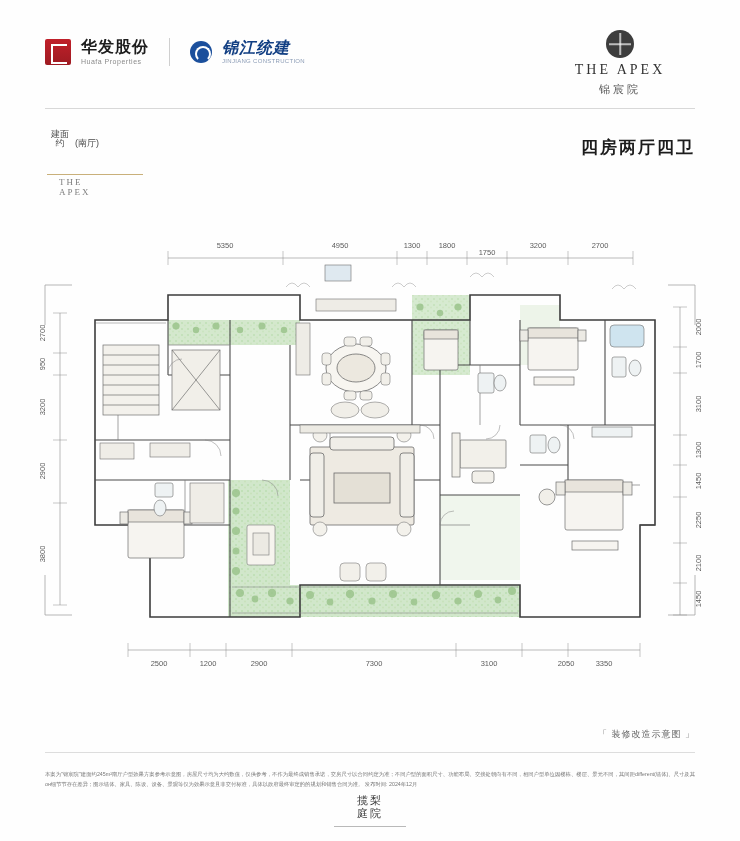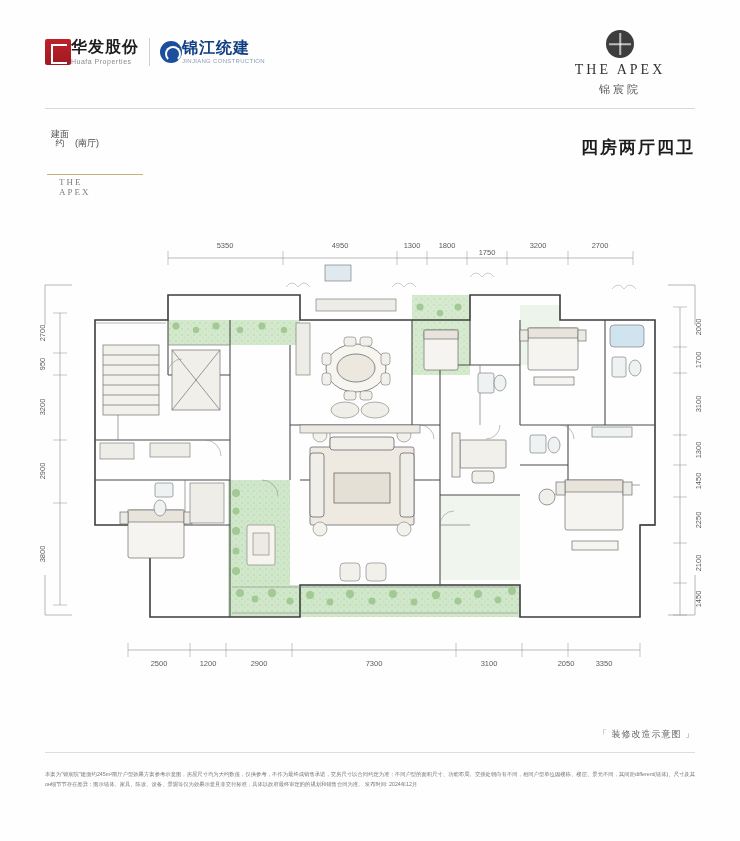--- a/index.html
+++ b/index.html
@@ -25,20 +25,21 @@
   .header {
     position: absolute;
     top: 30px; left: 0; right: 0;
     height: 70px;
   }
   .logo-left {
     position: absolute;
     left: 45px; top: 8px;
     display: flex;
     align-items: center;
+    gap: 10px;
   }
   .logo-mark {
     width: 26px; height: 26px;
     background: linear-gradient(180deg,#c0202a 0%, #9e1b22 100%);
     position: relative;
     border-radius: 2px;
   }
   .logo-mark:after {
     content: "";
     position: absolute;
@@ -80,20 +81,21 @@
     border: 2px solid #fff;
     border-radius: 50%;
     border-bottom-color: transparent;
   }
   .logo-cn2 {
     font-size: 16px;
     font-weight: bold;
     color: #123f83;
     letter-spacing: 1px;
     line-height: 1.05;
+    font-style: italic;
   }
   .logo-en2 {
     font-size: 6px;
     color: #8a9bb5;
     letter-spacing: 0.3px;
     margin-top: 2px;
   }
 
   .logo-right {
     position: absolute;
@@ -656,14 +658,19 @@
     <div class="dim-label dim-v" style="left:698px; top:256px;">1450</div>
     <div class="dim-label dim-v" style="left:698px; top:295px;">2250</div>
     <div class="dim-label dim-v" style="left:698px; top:338px;">2100</div>
     <div class="dim-label dim-v" style="left:698px; top:374px;">1450</div>
   </div>
 
   <div class="note-box">「 装修改造示意图 」</div>
   <div class="hr-bottom"></div>
   <div class="disclaimer">本案为"锦宸院"建面约245m²南厅户型效果方案参考示意图，房屋尺寸均为大约数值，仅供参考，不作为最终成销售承诺，交房尺寸以合同约定为准；不同户型的面积尺寸、功能布局、交接处朝向有不同，相同户型单位因楼栋、楼层、景元不同，其间距different(墙体)、尺寸及其он细节节存在差异；图示墙体、家具、陈设、设备、景观等仅为效果示意且非交付标准，具体以政府最终审定的的规划和销售合同为准。 发布时间: 2024年12月</div>
 
+  <div class="brand-bottom">
+    <div class="bb-text">揽梨</div>
+    <div class="bb-text">庭院</div>
+    <div class="bb-rule"></div>
+  </div>
 
 </div>
 
 </body></html>

